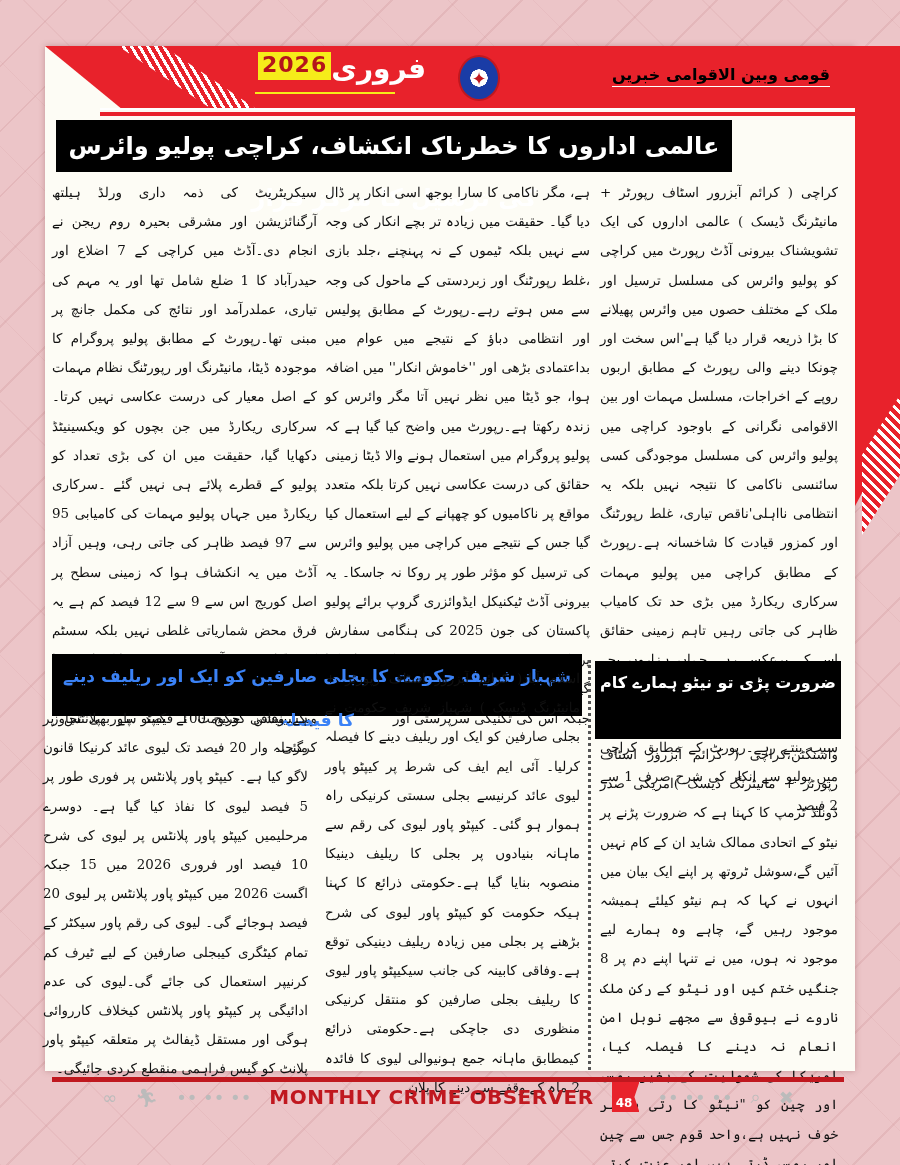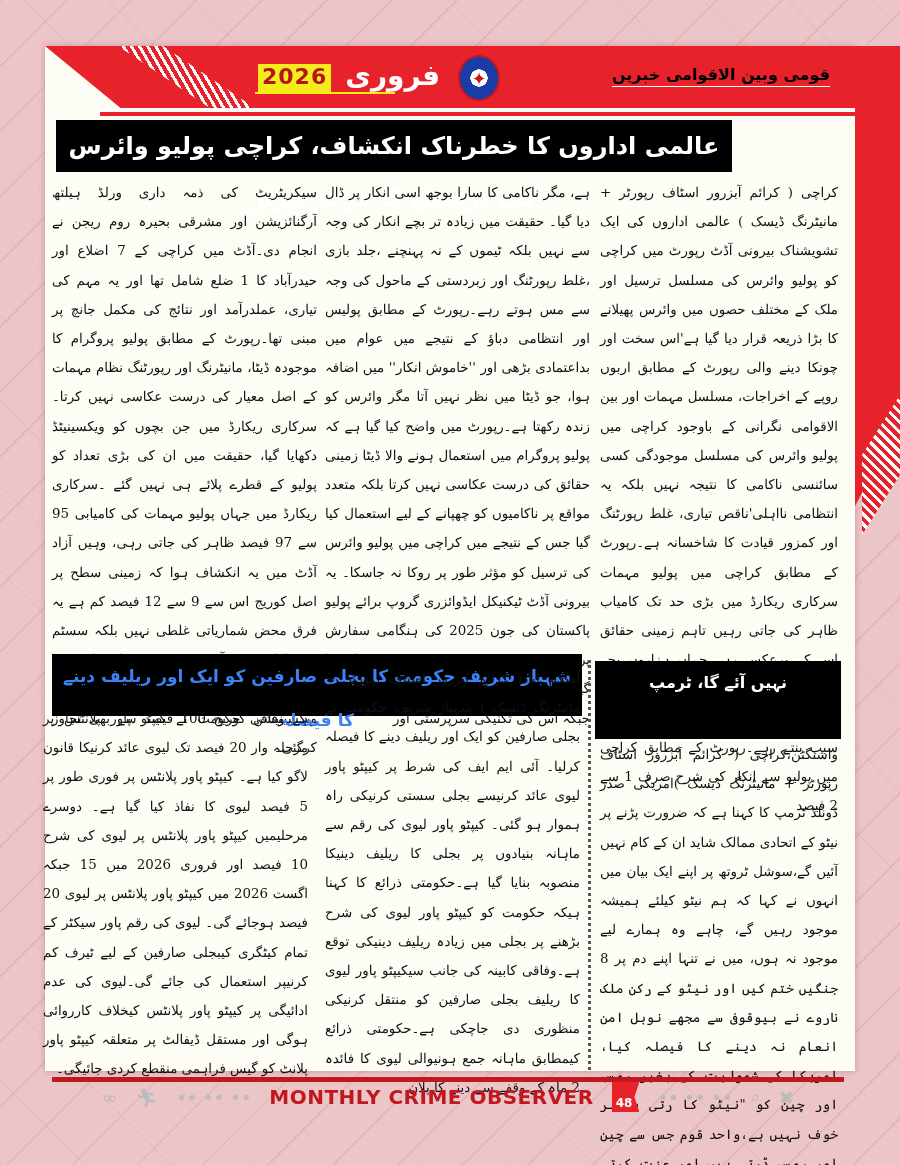--- a/index.html
+++ b/index.html
@@ -29,21 +29,21 @@
     clip-path: polygon(0 0, 45px 0, 140px 64px, 95px 64px);
   }
   .header-bottom-line {
     position: absolute; left: 100px; top: 112px; width: 755px; height: 4px; background: #e8222b;
   }
   .header-bottom-line2 {
     position: absolute; left: 100px; top: 108px; width: 755px; height: 2px; background: #fff;
   }
   .date-block {
     position: absolute; left: 258px; top: 52px; height: 40px;
-    display: flex; align-items: flex-end; gap: 14px; direction: ltr;
+    display: flex; align-items: flex-start; direction: ltr;
   }
   .date-year {
     background: #f6ec1a; color: #b4141b; font-family: "DejaVu Sans", sans-serif;
     font-weight: 900; font-size: 22px; line-height: 26px; padding: 0 4px; letter-spacing: 1px;
     border-bottom: 2px solid #f6ec1a;
   }
   .date-month { color: #fff; font-size: 28px; font-weight: bold; font-family: "DejaVu Sans", sans-serif; }
   .date-underline { position: absolute; left: 255px; top: 92px; width: 140px; height: 2px; background: #f6ec1a; }
   .logo {
     position: absolute; left: 458px; top: 55px; width: 42px; height: 46px;
@@ -139,21 +139,21 @@
 
 <div class="col col-1">کراچی ( کرائم آبزرور اسٹاف رپورٹر + مانیٹرنگ ڈیسک ) عالمی اداروں کی ایک تشویشناک بیرونی آڈٹ رپورٹ میں کراچی کو پولیو وائرس کی مسلسل ترسیل اور ملک کے مختلف حصوں میں وائرس پھیلانے کا بڑا ذریعہ قرار دیا گیا ہے'اس سخت اور چونکا دینے والی رپورٹ کے مطابق اربوں روپے کے اخراجات، مسلسل مہمات اور بین الاقوامی نگرانی کے باوجود کراچی میں پولیو وائرس کی مسلسل موجودگی کسی سائنسی ناکامی کا نتیجہ نہیں بلکہ یہ انتظامی نااہلی'ناقص تیاری، غلط رپورٹنگ اور کمزور قیادت کا شاخسانہ ہے۔رپورٹ کے مطابق کراچی میں پولیو مہمات سرکاری ریکارڈ میں بڑی حد تک کامیاب ظاہر کی جاتی رہیں تاہم زمینی حقائق اس کے برعکس رہے جہاں ہزاروں بچے ویکسین سے محروم رہ گئے اور یہی بچے وائرس کے تسلسل اور اس کی منتقلی کا سبب بنتے رہے۔رپورٹ کے مطابق کراچی میں پولیو سے انکار کی شرح صرف 1 سے 2 فیصد</div>
 <div class="col col-2">ہے، مگر ناکامی کا سارا بوجھ اسی انکار پر ڈال دیا گیا۔ حقیقت میں زیادہ تر بچے انکار کی وجہ سے نہیں بلکہ ٹیموں کے نہ پہنچنے ،جلد بازی ،غلط رپورٹنگ اور زبردستی کے ماحول کی وجہ سے مس ہوتے رہے۔رپورٹ کے مطابق پولیس اور انتظامی دباؤ کے نتیجے میں عوام میں بداعتمادی بڑھی اور ''خاموش انکار'' میں اضافہ ہوا، جو ڈیٹا میں نظر نہیں آتا مگر وائرس کو زندہ رکھتا ہے۔رپورٹ میں واضح کیا گیا ہے کہ پولیو پروگرام میں استعمال ہونے والا ڈیٹا زمینی حقائق کی درست عکاسی نہیں کرتا بلکہ متعدد مواقع پر ناکامیوں کو چھپانے کے لیے استعمال کیا گیا جس کے نتیجے میں کراچی میں پولیو وائرس کی ترسیل کو مؤثر طور پر روکا نہ جاسکا۔ یہ بیرونی آڈٹ ٹیکنیکل ایڈوائزری گروپ برائے پولیو پاکستان کی جون 2025 کی ہنگامی سفارش پر یکم ستمبر سے 22 نومبر 2025 کے دوران کیا گیا۔ آڈٹ کی قیادت عالمی پولیو ماہرین نے کی جبکہ اس کی تکنیکی سرپرستی اور</div>
 <div class="col col-3">سیکریٹریٹ کی ذمہ داری ورلڈ ہیلتھ آرگنائزیشن اور مشرقی بحیرہ روم ریجن نے انجام دی۔آڈٹ میں کراچی کے 7 اضلاع اور حیدرآباد کا 1 ضلع شامل تھا اور یہ مہم کی تیاری، عملدرآمد اور نتائج کی مکمل جانچ پر مبنی تھا۔رپورٹ کے مطابق پولیو پروگرام کا موجودہ ڈیٹا، مانیٹرنگ اور رپورٹنگ نظام مہمات کے اصل معیار کی درست عکاسی نہیں کرتا۔ سرکاری ریکارڈ میں جن بچوں کو ویکسینیٹڈ دکھایا گیا، حقیقت میں ان کی بڑی تعداد کو پولیو کے قطرے پلائے ہی نہیں گئے ۔سرکاری ریکارڈ میں جہاں پولیو مہمات کی کامیابی 95 سے 97 فیصد ظاہر کی جاتی رہی، وہیں آزاد آڈٹ میں یہ انکشاف ہوا کہ زمینی سطح پر اصل کوریج اس سے 9 سے 12 فیصد کم ہے یہ فرق محض شماریاتی غلطی نہیں بلکہ سسٹم کی ناکامی ہے۔آڈٹ رپورٹ میں انکشاف ہوا ہے کہ کراچی کی بعض یونین کونسلز میں ویکسینیشن کوریج 100 فیصد سے بھی تجاوز کرگئی۔</div>
 
 <div class="sub-headline">شہباز شریف حکومت کا بجلی صارفین کو ایک اور ریلیف دینے کا فیصلہ</div>
 
 <div class="vsep" style="left:588px; top:660px; height:410px;"></div>
 
 <div class="side-headline">
-  <div>نہیں آئے گا، ٹرمپ</div>
+  <div>ضرورت پڑی تو نیٹو ہمارے کام</div>
 </div>
 
 <div class="col col-4">واشنگٹن،کراچی ( کرائم آبزرور اسٹاف رپورٹر + مانیٹرنگ ڈیسک )امریکی صدر ڈونلڈ ٹرمپ کا کہنا ہے کہ ضرورت پڑنے پر نیٹو کے اتحادی ممالک شاید ان کے کام نہیں آئیں گے،سوشل ٹروتھ پر اپنے ایک بیان میں انہوں نے کہا کہ ہم نیٹو کیلئے ہمیشہ موجود رہیں گے، چاہے وہ ہمارے لیے موجود نہ ہوں، میں نے تنہا اپنے دم پر 8 جنگیں ختم کیں اور نیٹو کے رکن ملک ناروے نے بیوقوفی سے مجھے نوبل امن انعام نہ دینے کا فیصلہ کیا، امریکا کی شمولیت کے بغیر روس اور چین کو "نیٹو کا رتی برابر خوف نہیں ہے،واحد قوم جس سے چین اور روس ڈرتے ہیں اور عزت کرتے ہیں۔</div>
 <div class="col col-5">اسلام آباد( کرائم آبزرور اسٹاف رپورٹر + مانیٹرنگ ڈیسک ) شہباز شریف حکومت نے بجلی صارفین کو ایک اور ریلیف دینے کا فیصلہ کرلیا۔ آئی ایم ایف کی شرط پر کیپٹو پاور لیوی عائد کرنیسے بجلی سستی کرنیکی راہ ہموار ہو گئی۔ کیپٹو پاور لیوی کی رقم سے ماہانہ بنیادوں پر بجلی کا ریلیف دینیکا منصوبہ بنایا گیا ہے۔حکومتی ذرائع کا کہنا ہیکہ حکومت کو کیپٹو پاور لیوی کی شرح بڑھنے پر بجلی میں زیادہ ریلیف دینیکی توقع ہے۔وفاقی کابینہ کی جانب سیکیپٹو پاور لیوی کا ریلیف بجلی صارفین کو منتقل کرنیکی منظوری دی جاچکی ہے۔حکومتی ذرائع کیمطابق ماہانہ جمع ہونیوالی لیوی کا فائدہ 2 ماہ کے وقفے سے دینے کا پلان</div>
 <div class="col col-6">ہے۔وفاقی حکومت نے کیپٹو پاور پلانٹس پر مرحلہ وار 20 فیصد تک لیوی عائد کرنیکا قانون لاگو کیا ہے۔ کیپٹو پاور پلانٹس پر فوری طور پر 5 فیصد لیوی کا نفاذ کیا گیا ہے۔ دوسرے مرحلیمیں کیپٹو پاور پلانٹس پر لیوی کی شرح 10 فیصد اور فروری 2026 میں 15 جبکہ اگست 2026 میں کیپٹو پاور پلانٹس پر لیوی 20 فیصد ہوجائے گی۔ لیوی کی رقم پاور سیکٹر کے تمام کیٹگری کیبجلی صارفین کے لیے ٹیرف کم کرنیپر استعمال کی جائے گی۔لیوی کی عدم ادائیگی پر کیپٹو پاور پلانٹس کیخلاف کارروائی ہوگی اور مستقل ڈیفالٹ پر متعلقہ کیپٹو پاور پلانٹ کو گیس فراہمی منقطع کردی جائیگی۔</div>
 
 <div class="footer-line"></div>
 <div class="footer">
   <span class="fdeco">∞</span>
   <span class="fdeco">🏃︎</span>

